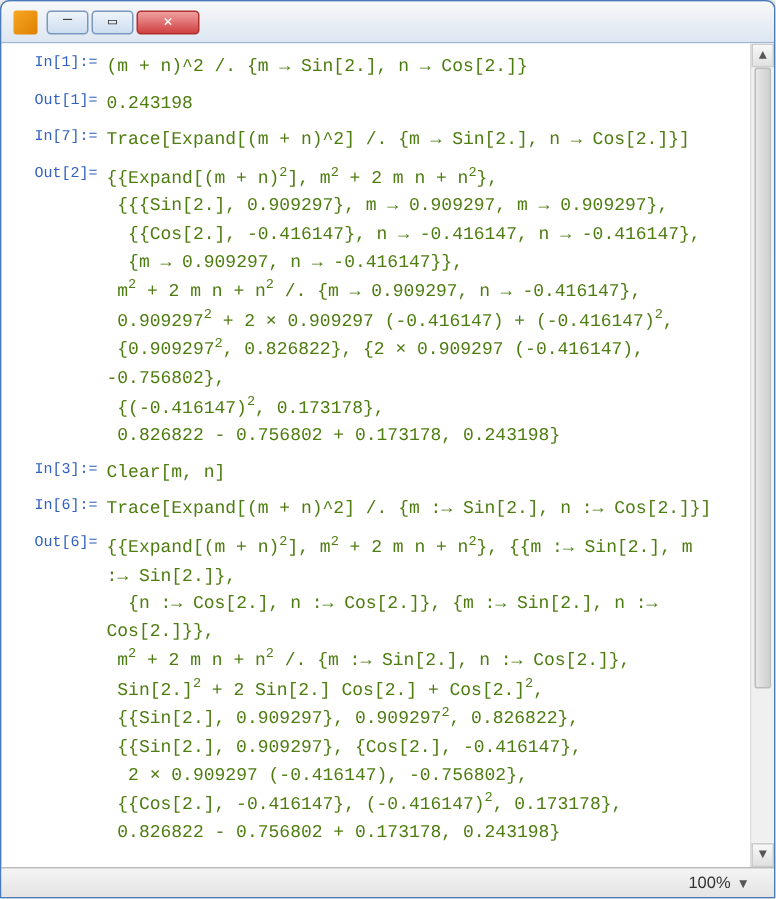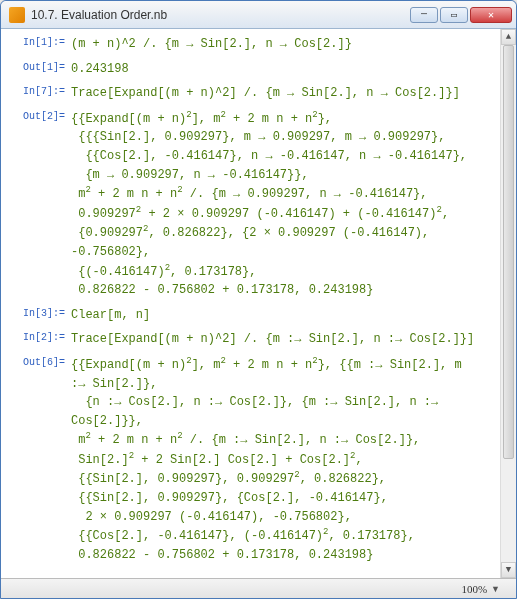--- a/index.html
+++ b/index.html
@@ -91,21 +91,21 @@
     word-break: break-word;
   }
   .statusbar {
     height: 20px;
     background: linear-gradient(to bottom,#f4f4f4,#e4e4e4);
     border-top: 1px solid #bbb;
     display: flex;
     align-items: center;
     justify-content: flex-end;
     padding: 0 16px 0 8px;
-    font-family: Liberation Serif, serif;
+    font-family: Liberation Sans, sans-serif;
     font-size: 11px;
     color: #333;
   }
   .zoom-arrow { margin-left: 4px; font-size: 9px; color: #555; }
   .scrollbar-v {
     width: 16px;
     background: #f0f0f0;
     border-left: 1px solid #ddd;
     display: flex; flex-direction: column;
   }
@@ -123,21 +123,20 @@
     border:1px solid #bbb; border-radius:2px;
   }
   sup { font-size: 9px; vertical-align: super; }
 </style>
 </head>
 <body>
 
 <div class="window">
   <div class="titlebar">
     <div class="title-icon"></div>
-    <div class="title-text">10.7. Evaluation Order.nb</div>
     <div class="win-buttons">
       <div class="win-btn">
         <span>─</span>
       </div>
       <div class="win-btn">
         <span>▭</span>
       </div>
       <div class="win-btn close">
         <span>✕</span>
       </div>
@@ -168,21 +167,21 @@
  0.909297<sup>2</sup> + 2 × 0.909297 (-0.416147) + (-0.416147)<sup>2</sup>,
  {0.909297<sup>2</sup>, 0.826822}, {2 × 0.909297 (-0.416147), -0.756802},
  {(-0.416147)<sup>2</sup>, 0.173178},
  0.826822 - 0.756802 + 0.173178, 0.243198}</div>
         </div>
         <div class="cell">
           <div class="cell-label">In[3]:=</div>
           <div class="cell-content">Clear[m, n]</div>
         </div>
         <div class="cell">
-          <div class="cell-label">In[2]:=</div>
+          <div class="cell-label">In[6]:=</div>
           <div class="cell-content">Trace[Expand[(m + n)^2] /. {m :→ Sin[2.], n :→ Cos[2.]}]</div>
         </div>
         <div class="cell">
           <div class="cell-label">Out[6]=</div>
           <div class="cell-content">{{Expand[(m + n)<sup>2</sup>], m<sup>2</sup> + 2 m n + n<sup>2</sup>}, {{m :→ Sin[2.], m :→ Sin[2.]},
   {n :→ Cos[2.], n :→ Cos[2.]}, {m :→ Sin[2.], n :→ Cos[2.]}},
  m<sup>2</sup> + 2 m n + n<sup>2</sup> /. {m :→ Sin[2.], n :→ Cos[2.]},
  Sin[2.]<sup>2</sup> + 2 Sin[2.] Cos[2.] + Cos[2.]<sup>2</sup>,
  {{Sin[2.], 0.909297}, 0.909297<sup>2</sup>, 0.826822},
  {{Sin[2.], 0.909297}, {Cos[2.], -0.416147},

